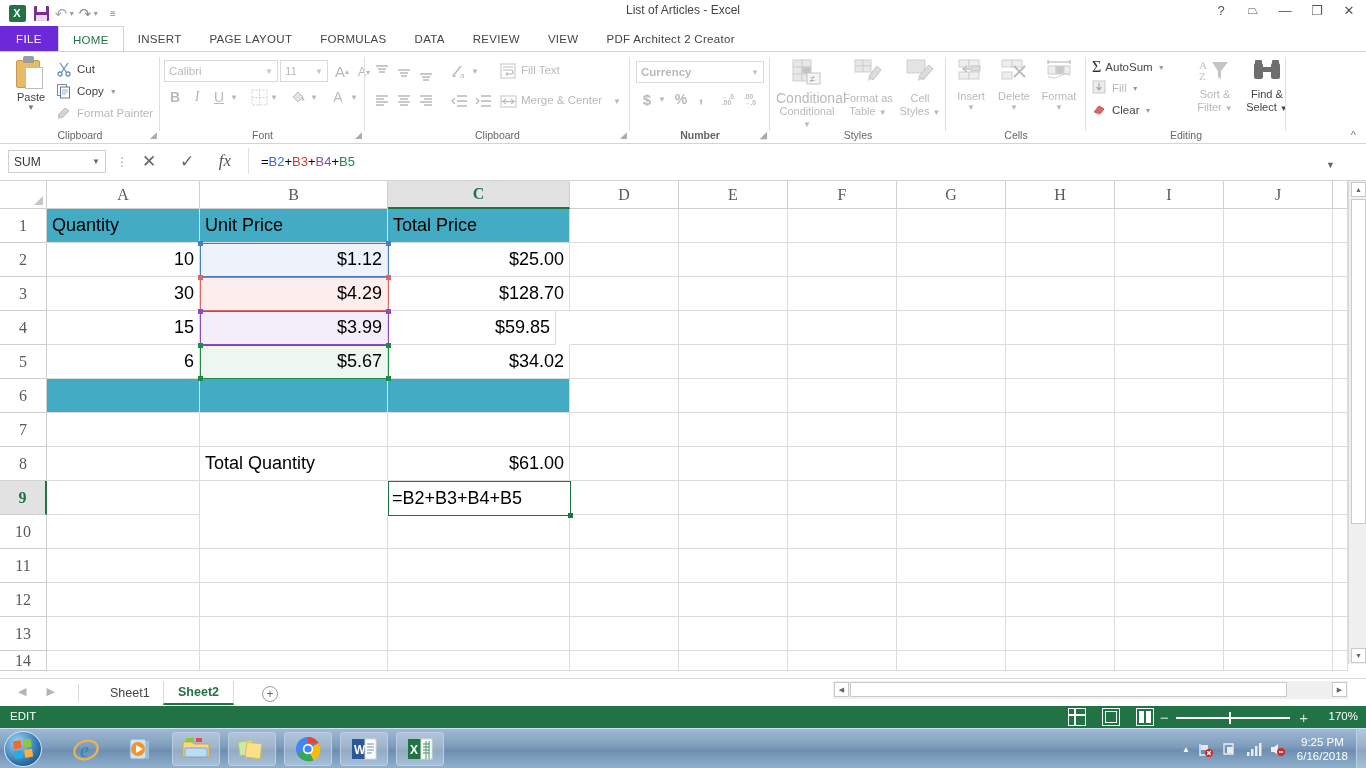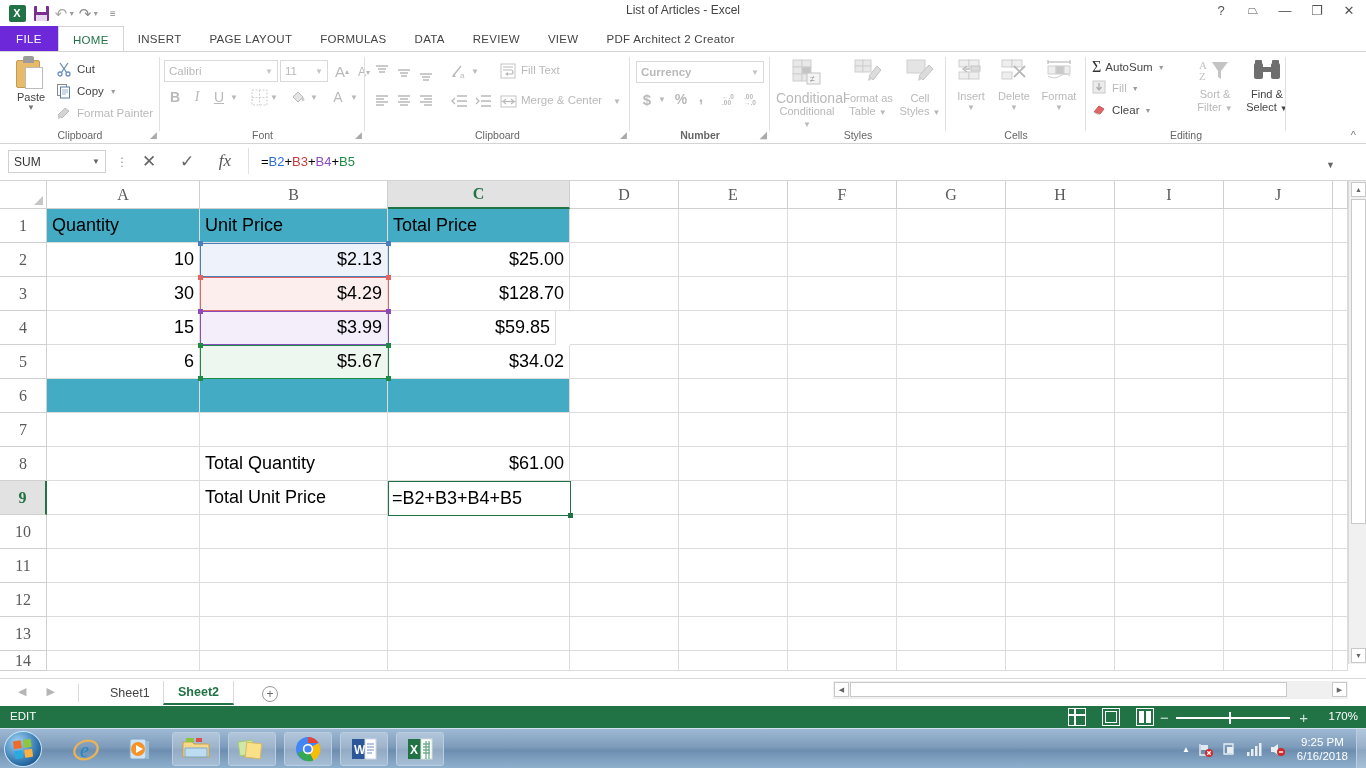--- a/index.html
+++ b/index.html
@@ -630,21 +630,21 @@
       <div class="cell" style="left:523px;top:0;width:109px;height:34px;"></div>
       <div class="cell" style="left:632px;top:0;width:109px;height:34px;"></div>
       <div class="cell" style="left:741px;top:0;width:109px;height:34px;"></div>
       <div class="cell" style="left:850px;top:0;width:109px;height:34px;"></div>
       <div class="cell" style="left:959px;top:0;width:109px;height:34px;"></div>
       <div class="cell" style="left:1068px;top:0;width:109px;height:34px;"></div>
       <div class="cell" style="left:1177px;top:0;width:109px;height:34px;"></div>
       <div class="cell" style="left:1286px;top:0;width:15px;height:34px;"></div>
 
       <div class="cell r" style="left:0;top:34px;width:153px;height:34px;">10</div>
-      <div class="cell r" style="left:153px;top:34px;width:188px;height:34px;background:#eef3fb;">$2.13</div>
+      <div class="cell r" style="left:153px;top:34px;width:188px;height:34px;background:#eef3fb;">$1.12</div>
       <div class="cell r" style="left:341px;top:34px;width:182px;height:34px;">$25.00</div>
       <div class="cell" style="left:523px;top:34px;width:109px;height:34px;"></div>
       <div class="cell" style="left:632px;top:34px;width:109px;height:34px;"></div>
       <div class="cell" style="left:741px;top:34px;width:109px;height:34px;"></div>
       <div class="cell" style="left:850px;top:34px;width:109px;height:34px;"></div>
       <div class="cell" style="left:959px;top:34px;width:109px;height:34px;"></div>
       <div class="cell" style="left:1068px;top:34px;width:109px;height:34px;"></div>
       <div class="cell" style="left:1177px;top:34px;width:109px;height:34px;"></div>
       <div class="cell" style="left:1286px;top:34px;width:15px;height:34px;"></div>
 
@@ -714,21 +714,20 @@
       <div class="cell" style="left:523px;top:238px;width:109px;height:34px;"></div>
       <div class="cell" style="left:632px;top:238px;width:109px;height:34px;"></div>
       <div class="cell" style="left:741px;top:238px;width:109px;height:34px;"></div>
       <div class="cell" style="left:850px;top:238px;width:109px;height:34px;"></div>
       <div class="cell" style="left:959px;top:238px;width:109px;height:34px;"></div>
       <div class="cell" style="left:1068px;top:238px;width:109px;height:34px;"></div>
       <div class="cell" style="left:1177px;top:238px;width:109px;height:34px;"></div>
       <div class="cell" style="left:1286px;top:238px;width:15px;height:34px;"></div>
 
       <div class="cell" style="left:0;top:272px;width:153px;height:34px;"></div>
-      <div class="cell l" style="left:153px;top:272px;width:188px;height:34px;">Total Unit Price</div>
       <div class="cell" style="left:341px;top:272px;width:182px;height:34px;"></div>
       <div class="cell" style="left:523px;top:272px;width:109px;height:34px;"></div>
       <div class="cell" style="left:632px;top:272px;width:109px;height:34px;"></div>
       <div class="cell" style="left:741px;top:272px;width:109px;height:34px;"></div>
       <div class="cell" style="left:850px;top:272px;width:109px;height:34px;"></div>
       <div class="cell" style="left:959px;top:272px;width:109px;height:34px;"></div>
       <div class="cell" style="left:1068px;top:272px;width:109px;height:34px;"></div>
       <div class="cell" style="left:1177px;top:272px;width:109px;height:34px;"></div>
       <div class="cell" style="left:1286px;top:272px;width:15px;height:34px;"></div>
 

